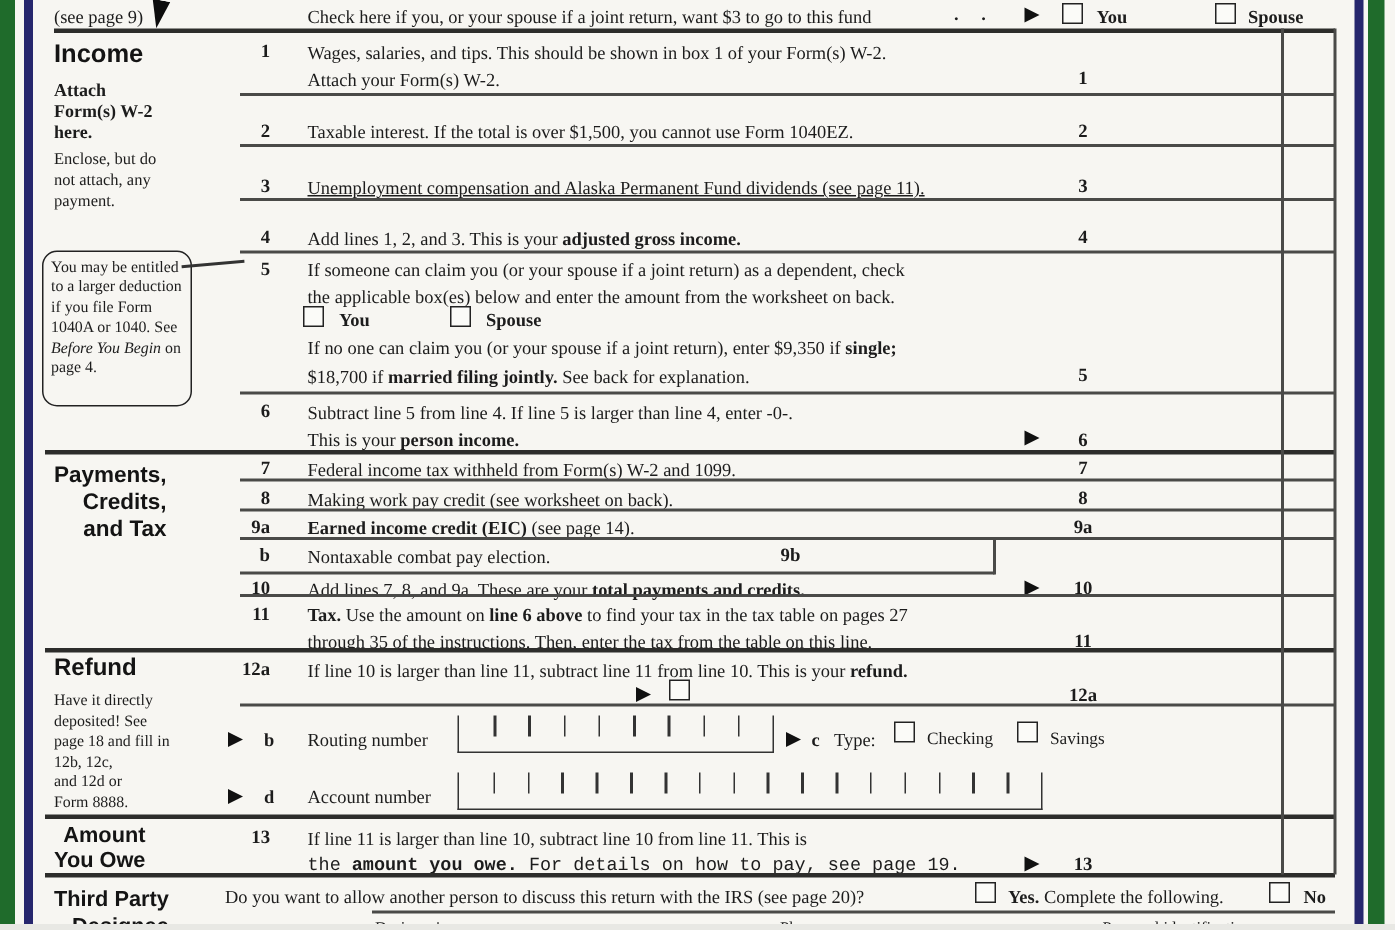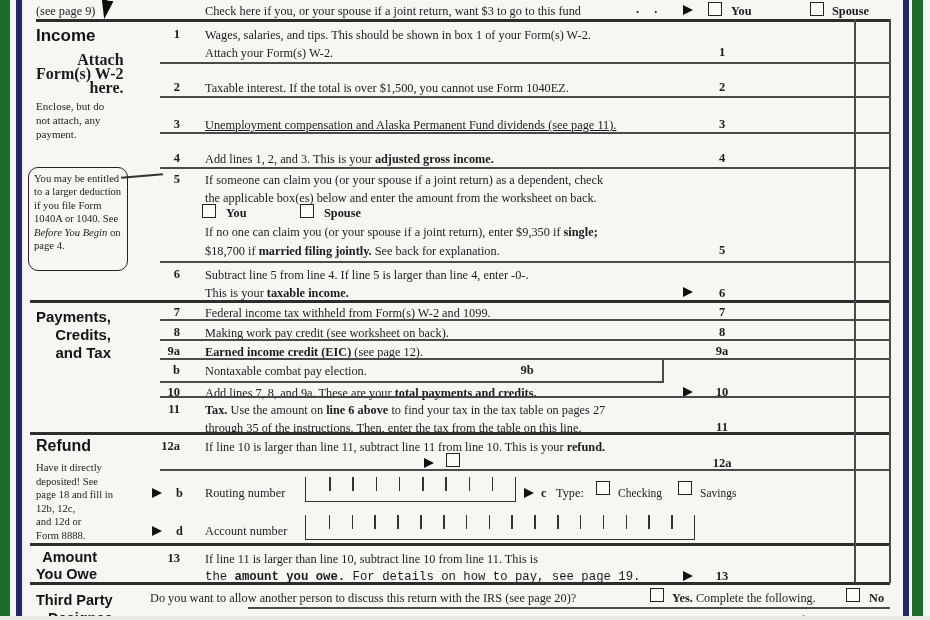--- a/index.html
+++ b/index.html
@@ -46,21 +46,21 @@
   <div class="t" style="left:205px;top:3px;">Check here if you, or your spouse if a joint return, want $3 to go to this fund</div>
   <div class="t" style="left:636px;top:1px;letter-spacing:6px;font-weight:bold;">.    .</div>
   <div class="arr" style="left:683px;top:5px;"></div>
   <div class="cbx" style="left:708px;top:2px;"></div>
   <div class="t b" style="left:731px;top:3px;">You</div>
   <div class="cbx" style="left:810px;top:2px;"></div>
   <div class="t b" style="left:832px;top:3px;">Spouse</div>
   <div class="thick" style="left:36px;top:19px;width:854px;"></div>
 
   <div class="sans" style="left:36px;top:26px;font-size:17px;">Income</div>
-  <div class="note b" style="left:36px;top:53px;font-size:16px;text-align:right;">Attach
+  <div class="note b" style="left:36px;top:53px;font-size:12px;">Attach
 Form(s) W-2
 here.</div>
   <div class="note" style="left:36px;top:99px;">Enclose, but do
 not attach, any
 payment.</div>
   <div class="callout"><span>You may be entitled to a larger deduction if you file Form 1040A or 1040. See </span><span class="i">Before You Begin</span><span> on page 4.</span></div>
   <div class="connector"></div>
 
   <div class="num" style="top:27px;">1</div>
   <div class="t" style="left:205px;top:27px;">Wages, salaries, and tips. This should be shown in box 1 of your Form(s) W-2.</div>
@@ -90,41 +90,41 @@
   <div class="t b" style="left:226px;top:205px;">You</div>
   <div class="cbx" style="left:300px;top:204px;"></div>
   <div class="t b" style="left:324px;top:205px;">Spouse</div>
   <div class="t" style="left:205px;top:224px;"><span>If no one can claim you (or your spouse if a joint return), enter $9,350 if </span><span class="b">single;</span></div>
   <div class="t" style="left:205px;top:243px;"><span>$18,700 if </span><span class="b">married filing jointly.</span><span> See back for explanation.</span></div>
   <div class="lbl" style="top:243px;">5</div>
   <div class="rule" style="left:160px;top:261px;width:730px;"></div>
 
   <div class="num" style="top:267px;">6</div>
   <div class="t" style="left:205px;top:267px;">Subtract line 5 from line 4. If line 5 is larger than line 4, enter -0-.</div>
-  <div class="t" style="left:205px;top:285px;"><span>This is your </span><span class="b">taxable income.</span></div>
+  <div class="t" style="left:205px;top:285px;"><span>This is your </span><span class="b">person income.</span></div>
   <div class="arr" style="left:683px;top:287px;"></div>
   <div class="lbl" style="top:286px;">6</div>
   <div class="thick" style="left:30px;top:300px;width:860px;"></div>
 
   <div class="sans" style="left:36px;top:308px;font-size:15px;line-height:18px;">Payments,
 Credits,
 and Tax</div>
 
   <div class="num" style="top:305px;">7</div>
   <div class="t" style="left:205px;top:305px;">Federal income tax withheld from Form(s) W-2 and 1099.</div>
   <div class="lbl" style="top:305px;">7</div>
   <div class="rule" style="left:160px;top:319px;width:730px;"></div>
 
   <div class="num" style="top:325px;">8</div>
   <div class="t" style="left:205px;top:325px;">Making work pay credit (see worksheet on back).</div>
   <div class="lbl" style="top:325px;">8</div>
   <div class="rule" style="left:160px;top:339px;width:730px;"></div>
 
   <div class="num" style="top:344px;">9a</div>
-  <div class="t" style="left:205px;top:344px;"><span class="b">Earned income credit (EIC)</span><span>  (see page 12).</span></div>
+  <div class="t" style="left:205px;top:344px;"><span class="b">Earned income credit (EIC)</span><span>  (see page 14).</span></div>
   <div class="lbl" style="top:344px;">9a</div>
   <div class="rule" style="left:160px;top:358px;width:730px;"></div>
 
   <div class="num" style="top:363px;">b</div>
   <div class="t" style="left:205px;top:363px;">Nontaxable combat pay election.</div>
   <div class="lbl" style="left:512px;width:30px;top:363px;">9b</div>
   <div class="rule" style="left:160px;top:381px;width:503px;"></div>
   <div class="vrule" style="left:662px;top:358px;height:25px;"></div>
 
   <div class="num" style="top:385px;">10</div>

